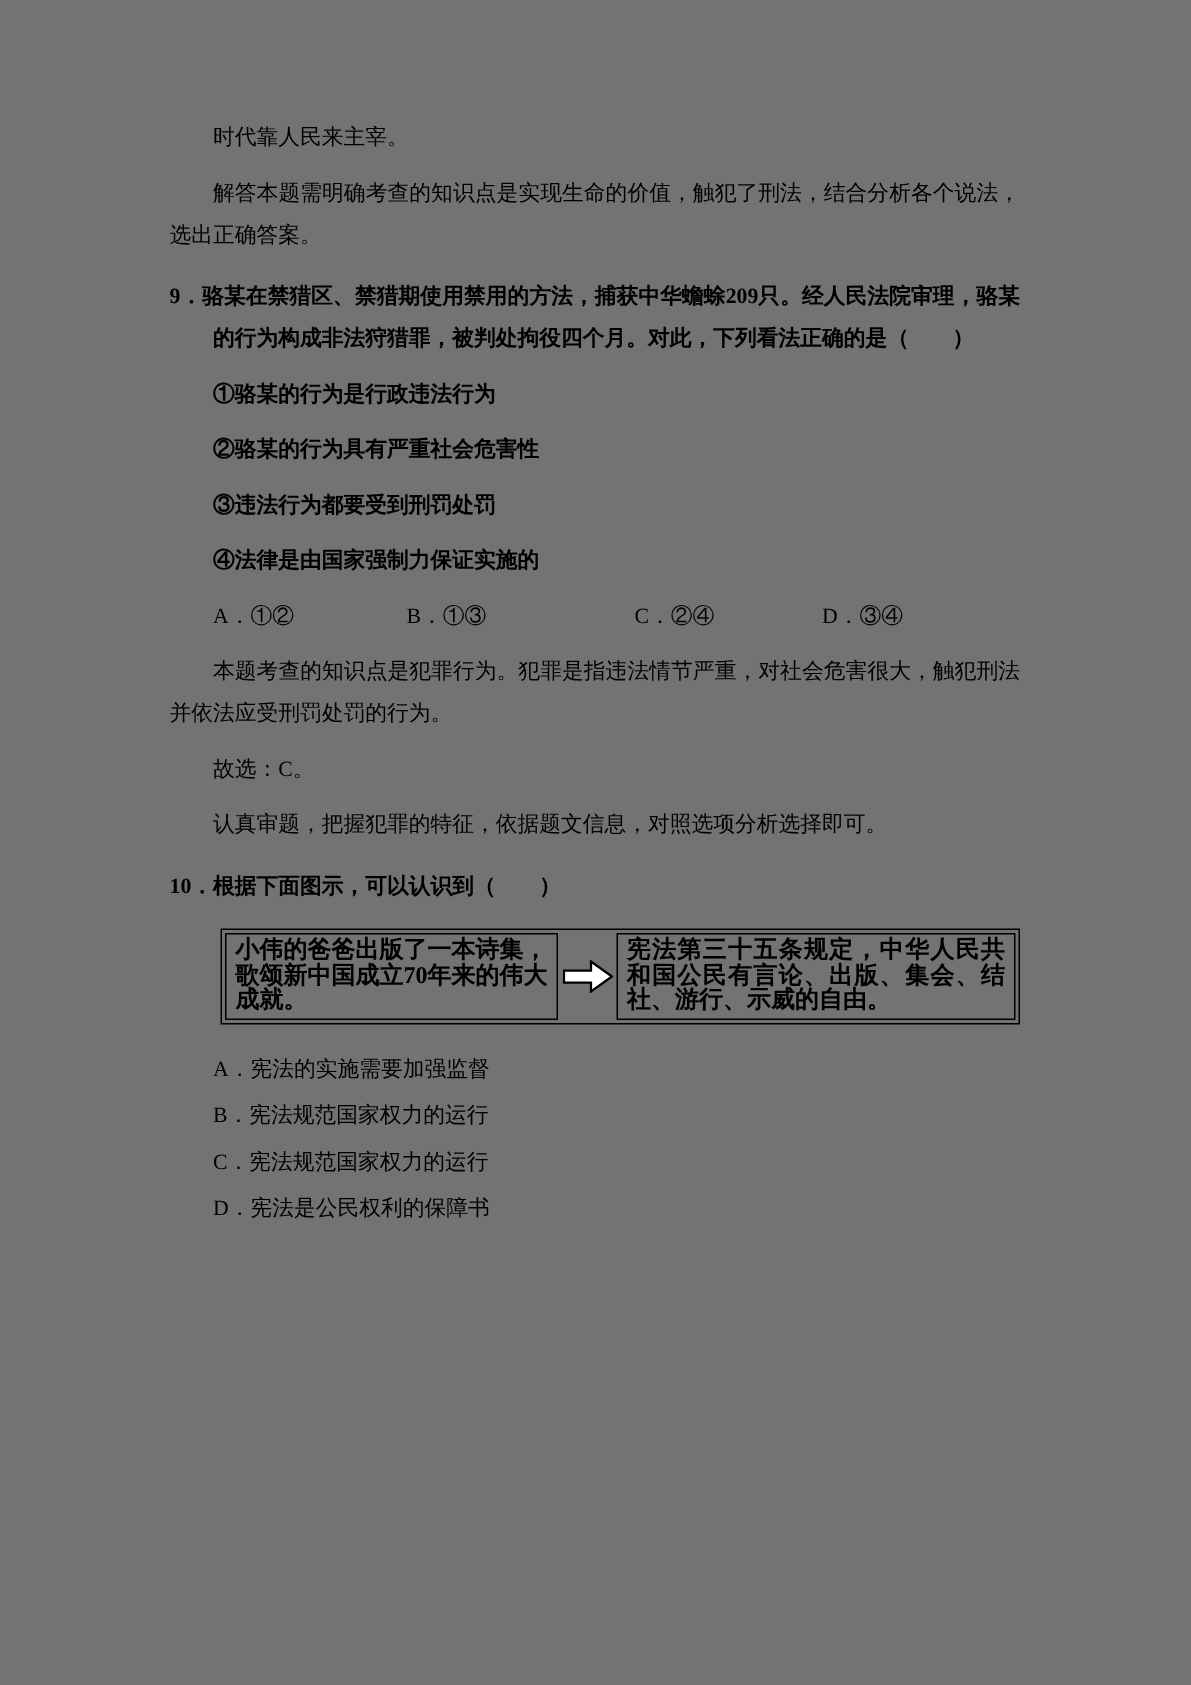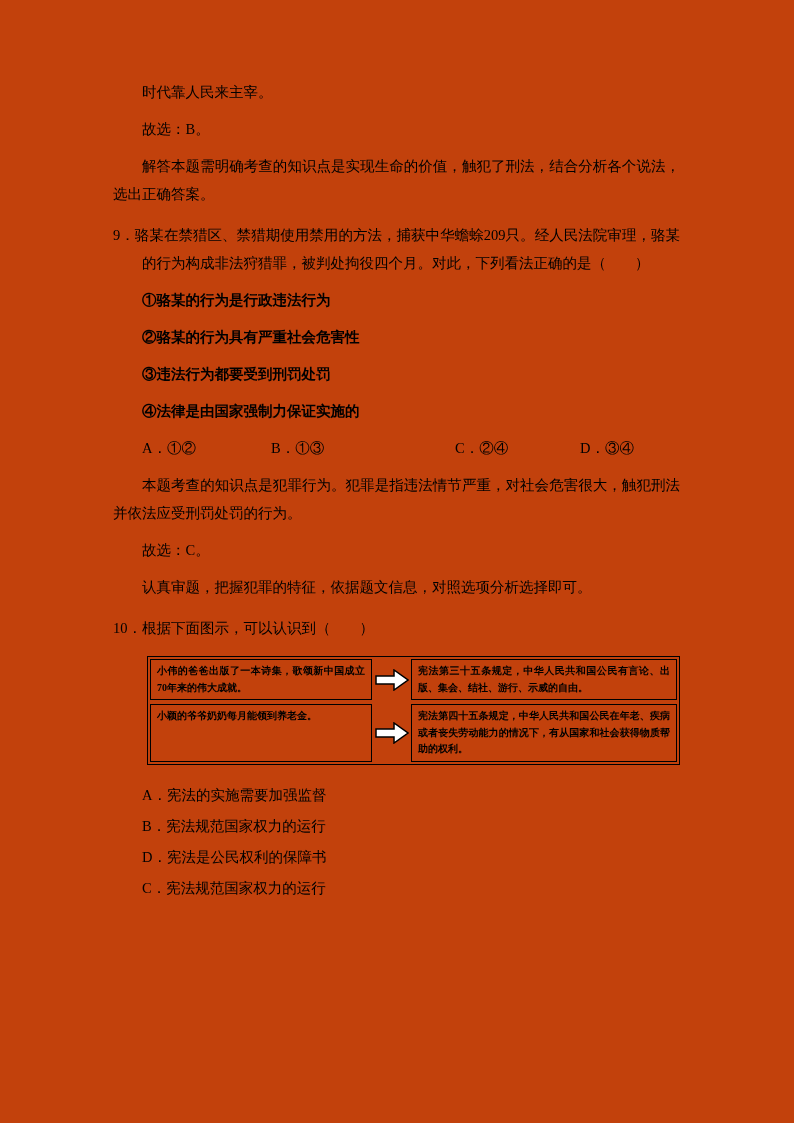--- a/index.html
+++ b/index.html
@@ -2,41 +2,41 @@
 <html><head>
 <meta charset="utf-8">
 <style>
   * { box-sizing: border-box; }
   html, body { margin: 0; padding: 0; background: #ffffff; }
   .page {
     position: relative;
     width: 794px;
     min-height: 1123px;
     margin: 0 auto;
-    background: #c2410c;
+    background: #737373;
     padding: 78px 114px 40px 113px;
     font-family: "Liberation Serif", "DejaVu Serif", serif;
     font-size: 14.5px;
     line-height: 28px;
     color: #000000;
     text-align: justify;
   }
   p { margin: 0 0 9px 0; }
   .indent { text-indent: 2em; }
   .hang { padding-left: 2em; text-indent: -2em; }
-  .qspace { margin-top: 13px; }
+  .qspace { margin-top: 13px; font-weight: bold; }
   .item { text-indent: 2em; font-weight: bold; }
   .options-row {
     display: flex;
     margin: 0 0 9px 0;
     padding-left: 2em;
   }
   .options-row span:nth-child(1) { width: 129px; }
   .options-row span:nth-child(2) { width: 152px; }
-  .options-row span:nth-child(3) { width: 125px; margin-left: 32px; }
+  .options-row span:nth-child(3) { width: 125px; }
   .options-row span:nth-child(4) { width: auto; }
   .opt { text-indent: 2em; margin: 0 0 3px 0; font-family: Liberation Serif, serif; }
   .figure {
     margin: 14px 0 16px 34px;
     width: 533px;
     border: 1.5px solid #000;
     padding: 2px;
   }
   .fig-row { display: flex; align-items: stretch; }
   .fig-row + .fig-row { margin-top: 4px; }
@@ -45,41 +45,40 @@
     border: 1.5px solid #000;
     padding: 3px 6px;
   }
   .fig-right {
     flex: 1;
     border: 1.5px solid #000;
     padding: 3px 6px;
   }
   .fig-text {
     font-weight: bold;
-    font-size: 10px;
+    font-size: 16px;
     line-height: 16.5px;
     text-align: justify;
     text-indent: 0;
   }
   .fig-arrow {
     width: 39px;
     display: flex;
     align-items: center;
     justify-content: center;
     flex: 0 0 39px;
   }
   .fig-arrow svg { display: block; }
 </style>
 </head>
 <body>
 
 <div class="page">
 
   <p class="indent">时代靠人民来主宰。</p>
-  <p class="indent">故选：B。</p>
   <p class="indent">解答本题需明确考查的知识点是实现生命的价值，触犯了刑法，结合分析各个说法，选出正确答案。</p>
 
   <p class="hang qspace">9．骆某在禁猎区、禁猎期使用禁用的方法，捕获中华蟾蜍209只。经人民法院审理，骆某的行为构成非法狩猎罪，被判处拘役四个月。对此，下列看法正确的是（　　）</p>
   <p class="item">①骆某的行为是行政违法行为</p>
   <p class="item">②骆某的行为具有严重社会危害性</p>
   <p class="item">③违法行为都要受到刑罚处罚</p>
   <p class="item">④法律是由国家强制力保证实施的</p>
 
   <div class="options-row">
     <span>A．①②</span>
@@ -101,33 +100,20 @@
       </div>
       <div class="fig-arrow">
         <svg width="34" height="22" viewBox="0 0 34 22">
           <polygon points="1,7 19,7 19,1 33,11 19,21 19,15 1,15" fill="#ffffff" stroke="#000000" stroke-width="1.5"></polygon>
         </svg>
       </div>
       <div class="fig-right">
         <div class="fig-text">宪法第三十五条规定，中华人民共和国公民有言论、出版、集会、结社、游行、示威的自由。</div>
       </div>
     </div>
-    <div class="fig-row">
-      <div class="fig-left">
-        <div class="fig-text">小颖的爷爷奶奶每月能领到养老金。</div>
-      </div>
-      <div class="fig-arrow">
-        <svg width="34" height="22" viewBox="0 0 34 22">
-          <polygon points="1,7 19,7 19,1 33,11 19,21 19,15 1,15" fill="#ffffff" stroke="#000000" stroke-width="1.5"></polygon>
-        </svg>
-      </div>
-      <div class="fig-right">
-        <div class="fig-text">宪法第四十五条规定，中华人民共和国公民在年老、疾病或者丧失劳动能力的情况下，有从国家和社会获得物质帮助的权利。</div>
-      </div>
-    </div>
   </div>
 
   <p class="opt">A．宪法的实施需要加强监督</p>
   <p class="opt">B．宪法规范国家权力的运行</p>
+  <p class="opt">C．宪法规范国家权力的运行</p>
   <p class="opt">D．宪法是公民权利的保障书</p>
-  <p class="opt">C．宪法规范国家权力的运行</p>
 
 </div>
 
 </body></html>

